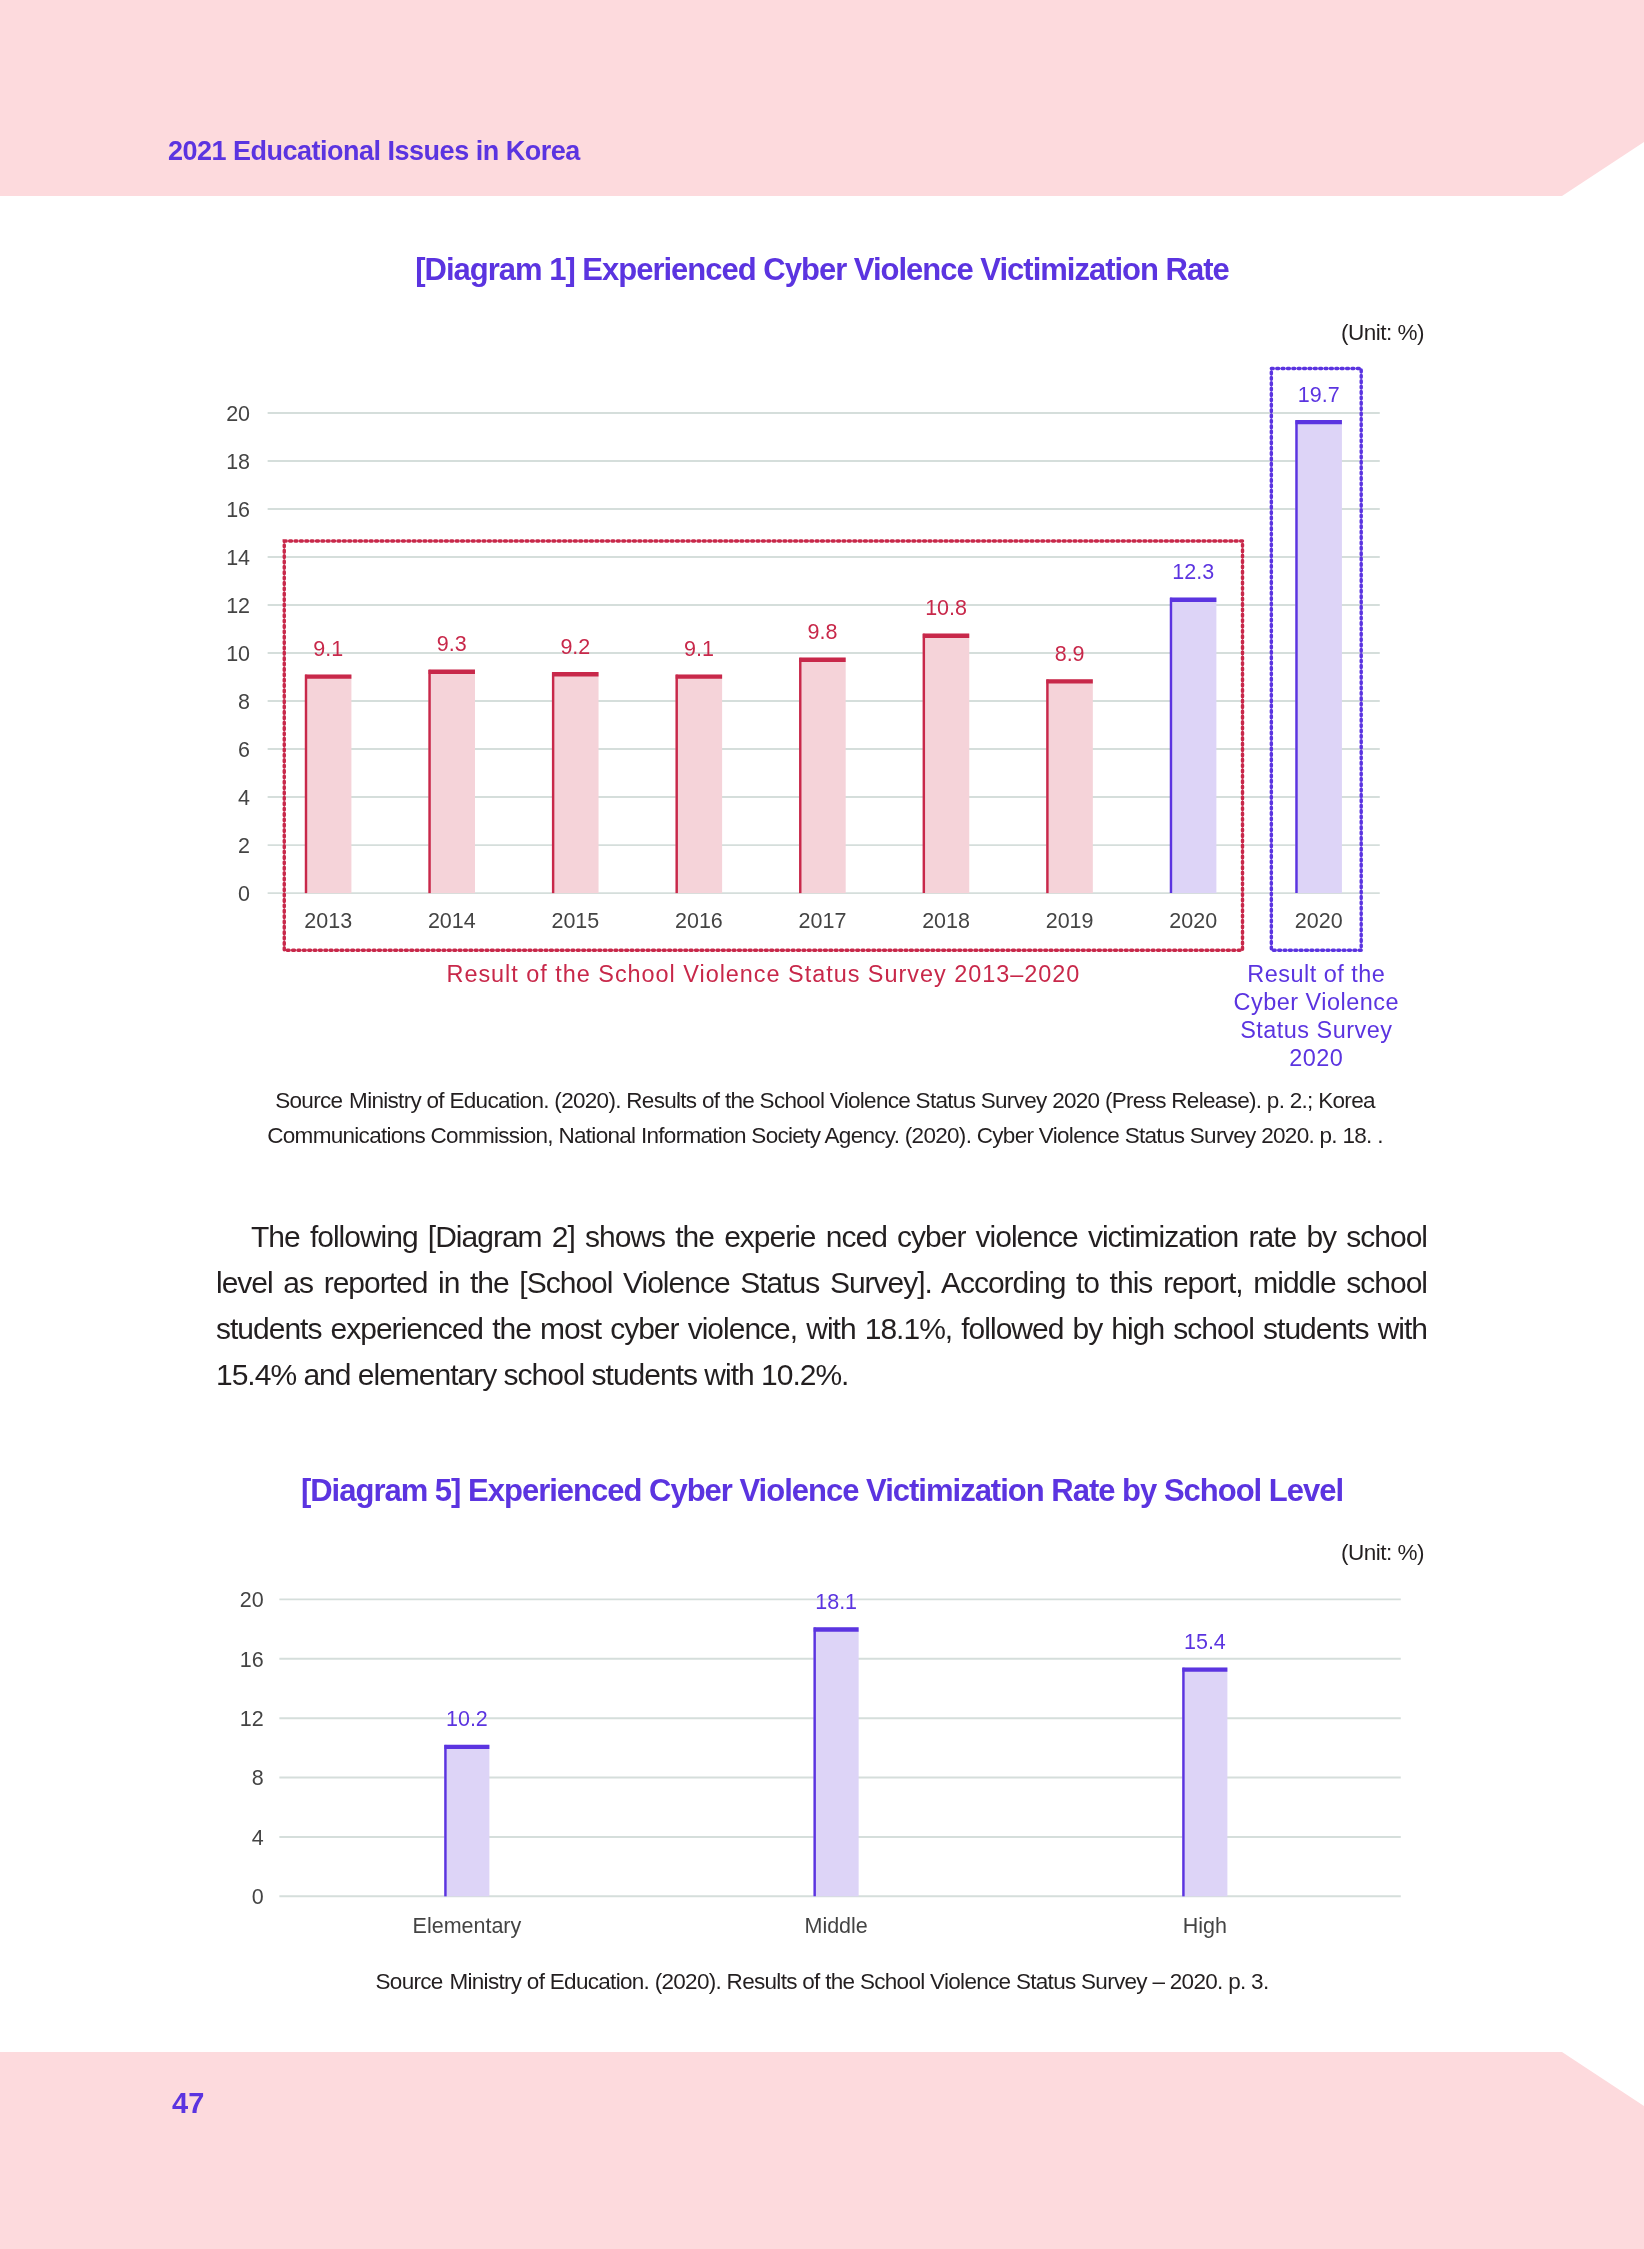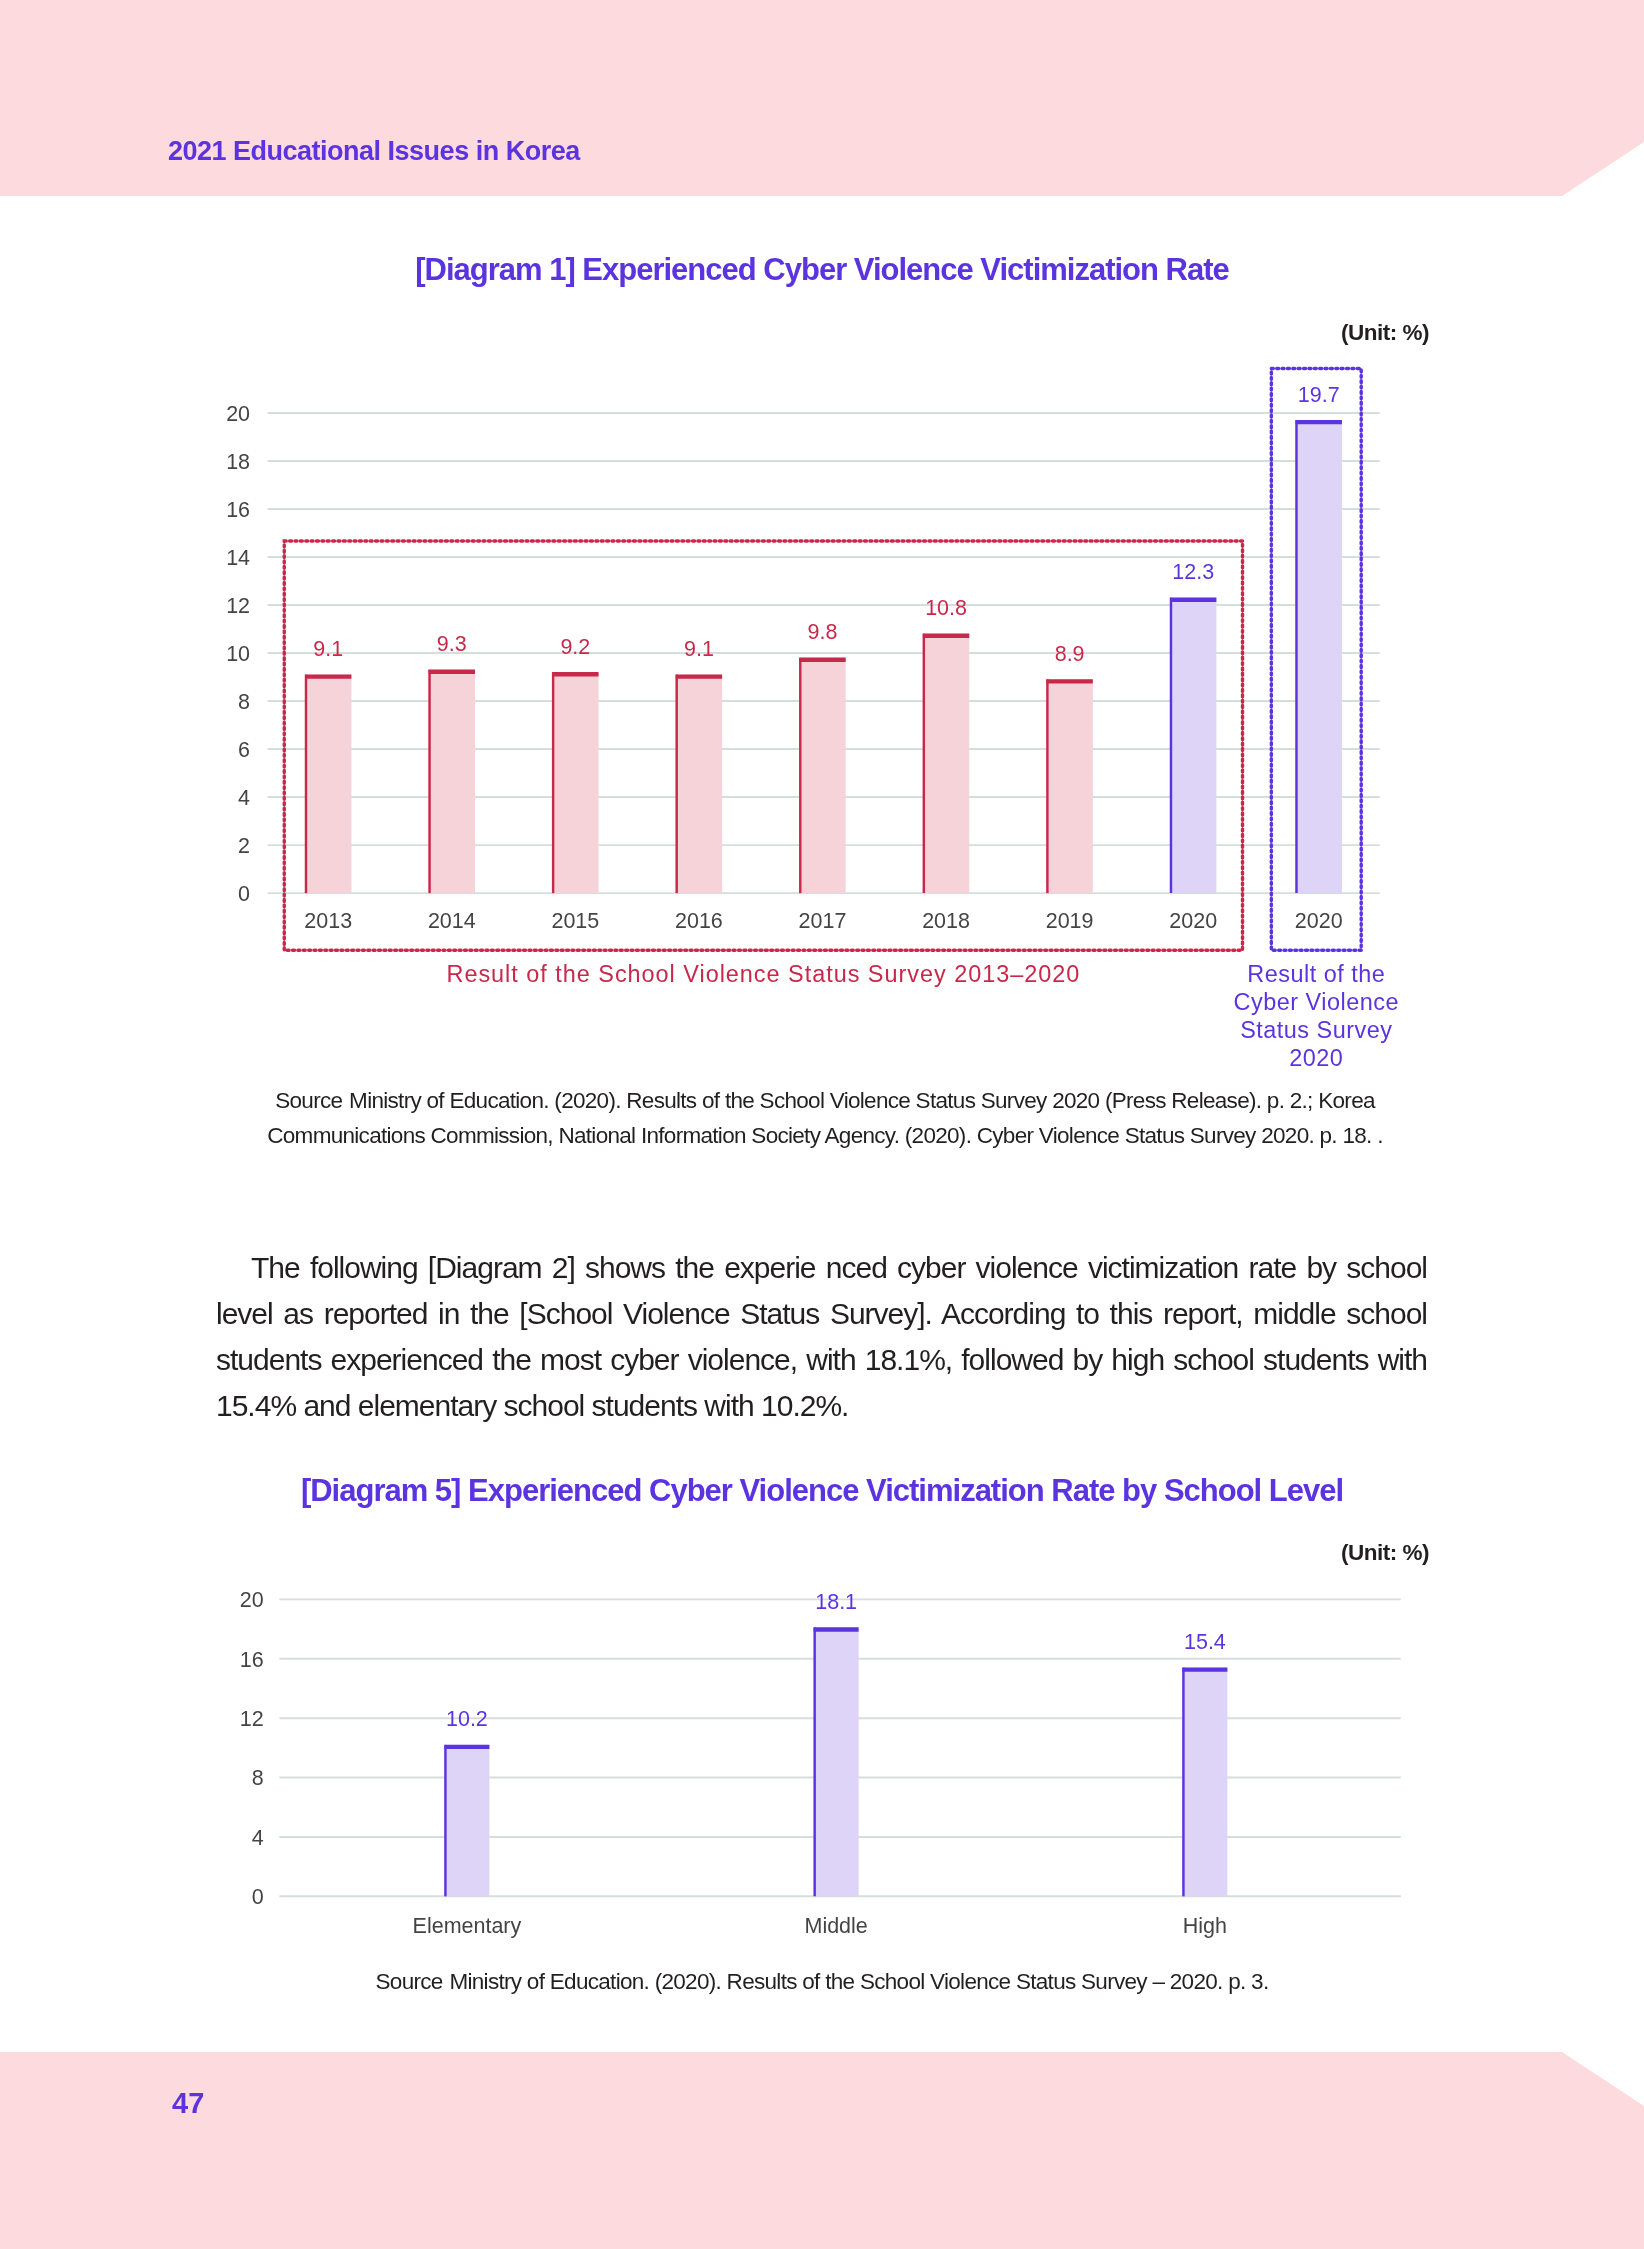--- a/index.html
+++ b/index.html
@@ -26,33 +26,32 @@
   }
   .page-number {
     position: absolute; left: 172px; top: 2087px;
     font-size: 29px; font-weight: bold; color: #5b34e0;
   }
   .chart-title {
     position: absolute; left: 0; width: 1644px; text-align: center;
     font-size: 31px; font-weight: bold; color: #5b34e0; letter-spacing: -1px;
   }
   .unit-label {
-    position: absolute; font-size: 22.5px; color: #231f20; letter-spacing: -0.5px; font-weight: bold;
+    position: absolute; font-size: 22.5px; color: #231f20; letter-spacing: -0.5px;
   }
   .source {
     position: absolute; left: 0; width: 1644px; text-align: center;
     font-size: 22.5px; line-height: 35px; color: #231f20; letter-spacing: -0.7px;
   }
   .source b { font-weight: normal; margin-right: 6.8px; text-align: center; }
   .paragraph {
     position: absolute; left: 216px; width: 1211px; top: 1214px;
     font-size: 30px; line-height: 46px; color: #231f20;
     text-align: justify; letter-spacing: -1px;
     text-indent: 35px;
-    margin-top: 31px;
   }
   svg text { font-family: "Liberation Sans", "DejaVu Sans", sans-serif; }
   .chart-svg { position: absolute; left: 0; }
 </style>
 </head>
 <body>
 
 <div class="header-band"></div>
 <div class="header-title">2021 Educational Issues in Korea</div>
 

